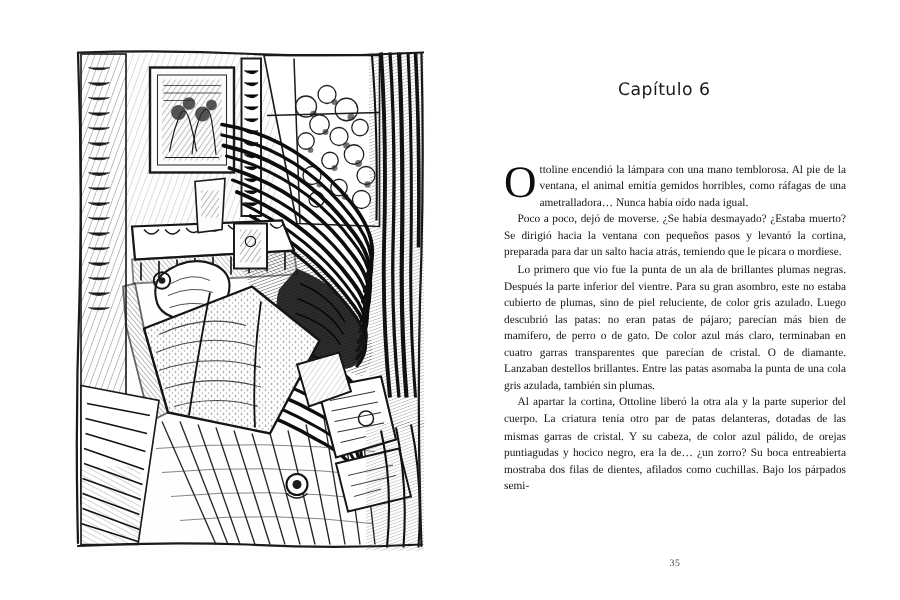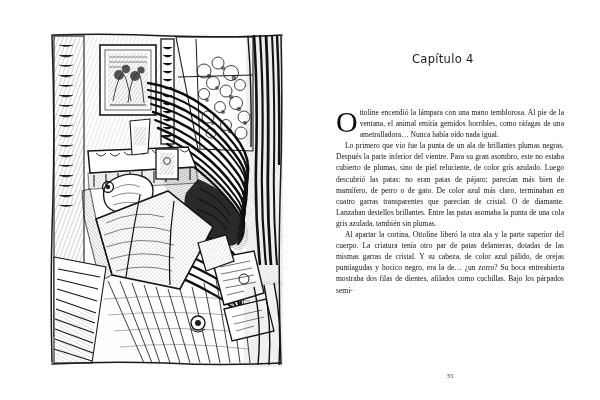--- a/index.html
+++ b/index.html
@@ -424,24 +424,25 @@
             <path d="M233 332 q-58 3 -116 0 q-58 -2 -113 1"></path>
             <path d="M4 331 q-2 -82 1 -164 q2 -82 -1 -163"></path>
           </g>
         </g>
       </svg>
     </div>
   </div>
 
   <div id="right-page">
 
-    <div id="chapter-title">Capítulo 4</div>
+    <div id="chapter-title">Capítulo 6</div>
 
     <div id="body-text">
       <p class="first"><span id="dropcap">O</span><span>ttoline encendió la lámpara con una mano temblorosa. Al pie de la ventana, el animal emitía gemidos horribles, como ráfagas de una ametralladora… Nunca había oído nada igual.</span></p>
+      <p>Poco a poco, dejó de moverse. ¿Se había desmayado? ¿Estaba muerto? Se dirigió hacia la ventana con pequeños pasos y levantó la cortina, preparada para dar un salto hacia atrás, temiendo que le picara o mordiese.</p>
       <p>Lo primero que vio fue la punta de un ala de brillantes plumas negras. Después la parte inferior del vientre. Para su gran asombro, este no estaba cubierto de plumas, sino de piel reluciente, de color gris azulado. Luego descubrió las patas: no eran patas de pájaro; parecían más bien de mamífero, de perro o de gato. De color azul más claro, terminaban en cuatro garras transparentes que parecían de cristal. O de diamante. Lanzaban destellos brillantes. Entre las patas asomaba la punta de una cola gris azulada, también sin plumas.</p>
       <p>Al apartar la cortina, Ottoline liberó la otra ala y la parte superior del cuerpo. La criatura tenía otro par de patas delanteras, dotadas de las mismas garras de cristal. Y su cabeza, de color azul pálido, de orejas puntiagudas y hocico negro, era la de… ¿un zorro? Su boca entreabierta mostraba dos filas de dientes, afilados como cuchillas. Bajo los párpados semi-</p>
     </div>
 
     <div id="page-number">35</div>
   </div>
 
 </div>
 
 </body></html>

